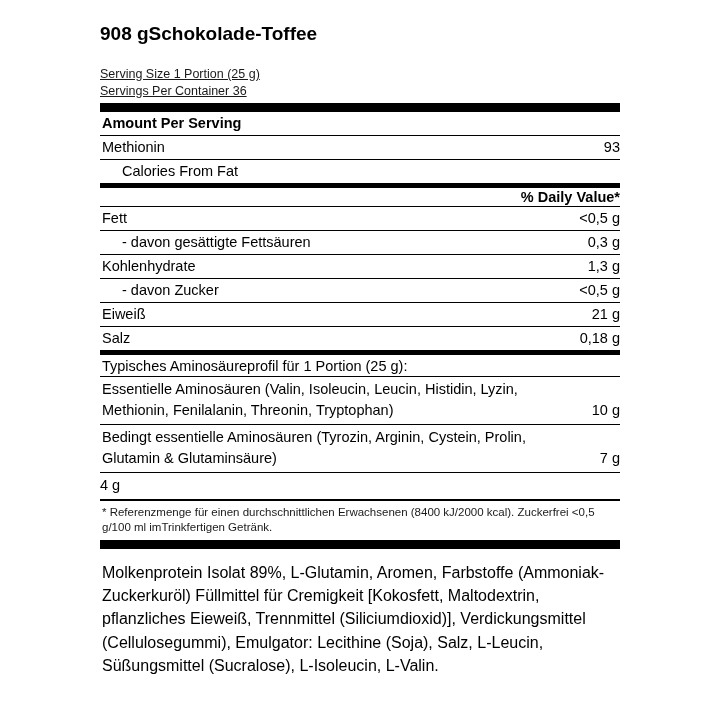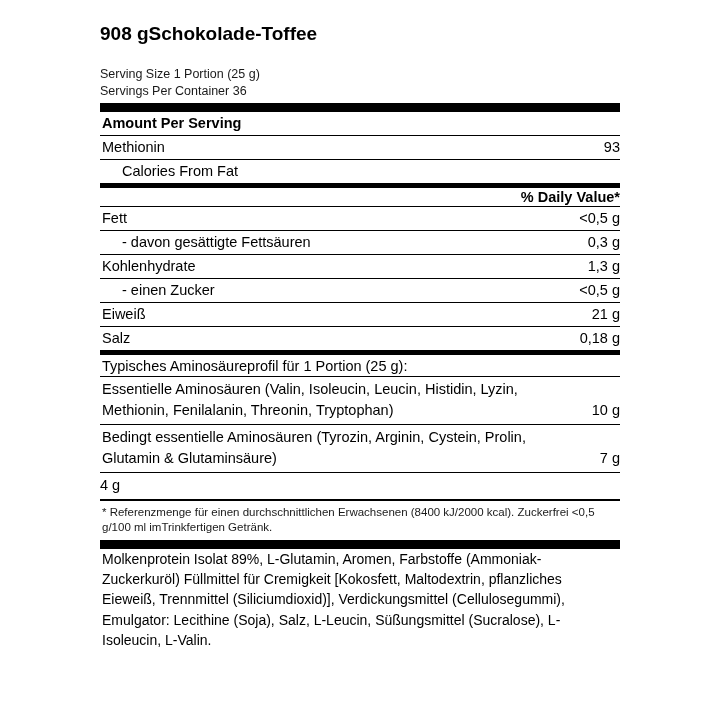--- a/index.html
+++ b/index.html
@@ -36,20 +36,21 @@
     line-height: 1.25;
     text-align: right;
     padding-top: 14px;
     max-width: 200px;
   }
   .serving-block {
     margin-top: 20px;
     font-size: 12.5px;
     line-height: 1.35;
     color: #1a1a1a;
+    text-decoration: underline;
   }
   .rule-thick {
     border-top: 9px solid #000;
     margin-top: 3px;
   }
   .rule-med {
     border-top: 5px solid #000;
   }
   .rule-thin {
     border-top: 1px solid #000;
@@ -105,23 +106,24 @@
     font-size: 11.5px;
     line-height: 1.3;
     padding: 4px 2px 5px 2px;
     color: #1a1a1a;
   }
   .ingredients-title {
     font-size: 15px;
     padding: 4px 2px 1px 2px;
   }
   .ingredients-body {
-    font-size: 14px;
+    font-size: 16px;
     line-height: 1.46;
     padding: 0 2px 2px 2px;
+    margin-top: 12px;
   }
   .sep-thick-top {
     border-top: 9px solid #000;
   }
 </style>
 </head>
 <body>
 
 <div class="label">
 
@@ -174,21 +176,21 @@
   </div>
   <div class="rule-thin"></div>
 
   <div class="row">
     <span class="name">Kohlenhydrate</span>
     <span class="val">1,3 g</span>
   </div>
   <div class="rule-thin"></div>
 
   <div class="row indent">
-    <span class="name">- einen Zucker</span>
+    <span class="name">- davon Zucker</span>
     <span class="val">&lt;0,5 g</span>
   </div>
   <div class="rule-thin"></div>
 
   <div class="row">
     <span class="name">Eiweiß</span>
     <span class="val">21 g</span>
   </div>
   <div class="rule-thin"></div>
 

